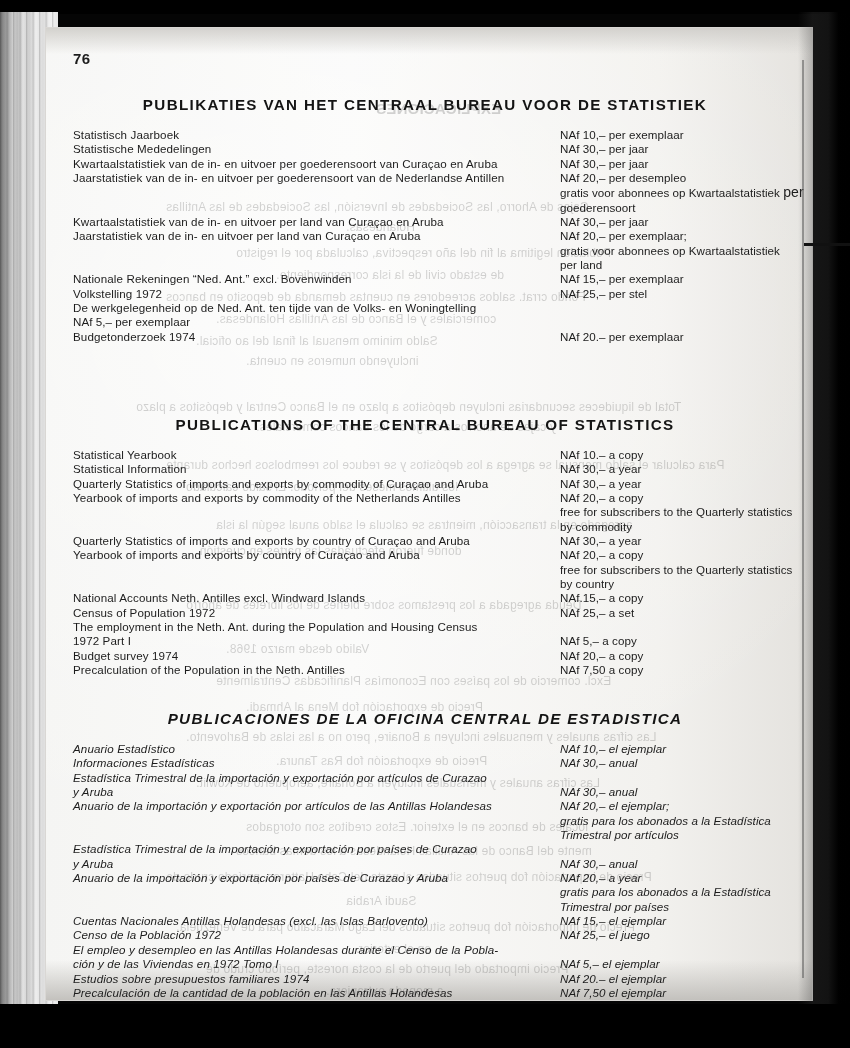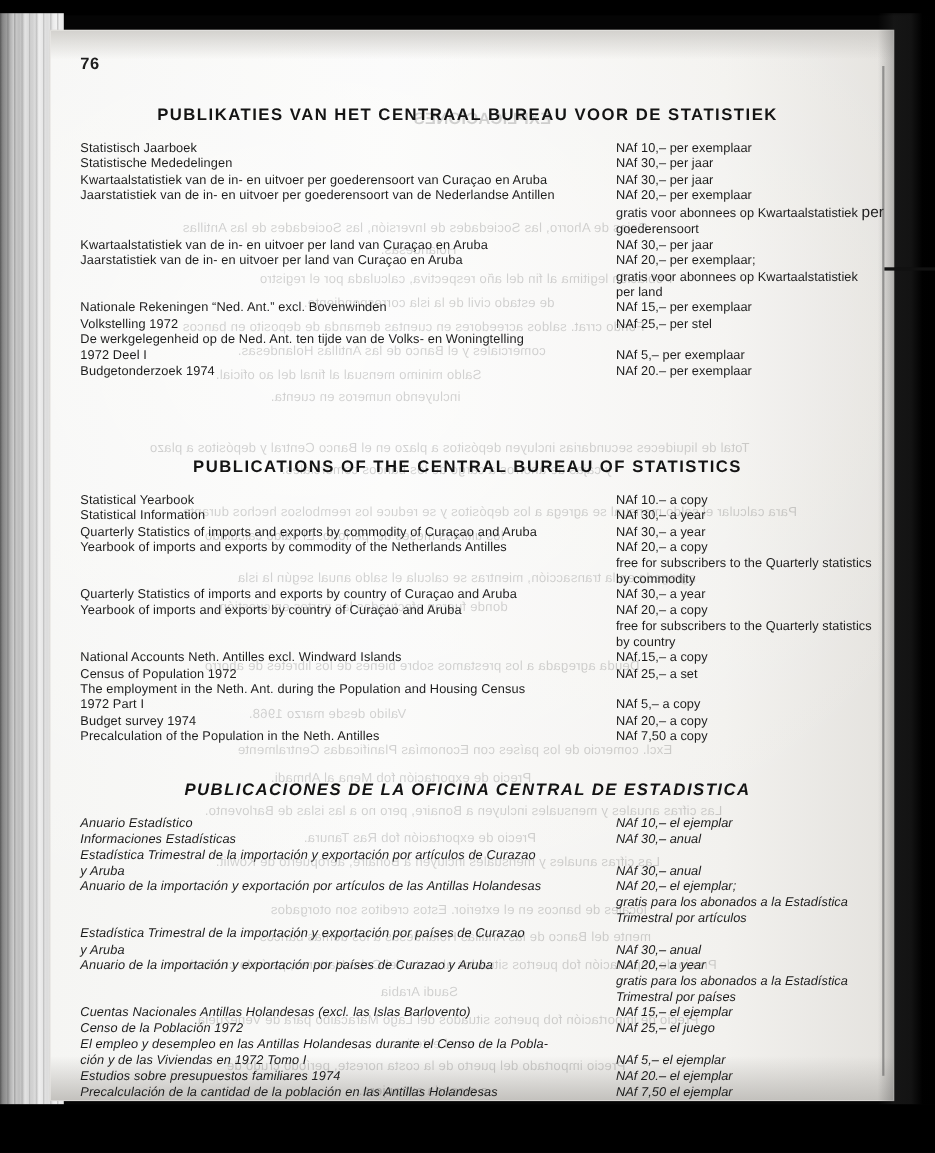--- a/index.html
+++ b/index.html
@@ -270,21 +270,21 @@
             <div class="row">
               <div class="title-cell">Statistische Mededelingen</div>
               <div class="price-cell">NAf 30,– per jaar</div>
             </div>
             <div class="row">
               <div class="title-cell">Kwartaalstatistiek van de in- en uitvoer per goederensoort van Curaçao en Aruba</div>
               <div class="price-cell">NAf 30,– per jaar</div>
             </div>
             <div class="row">
               <div class="title-cell">Jaarstatistiek van de in- en uitvoer per goederensoort van de Nederlandse Antillen</div>
-              <div class="price-cell">NAf 20,– per exemplaar</div>
+              <div class="price-cell">NAf 20,– per desempleo</div>
             </div>
             <div class="row cont">
               <div class="title-cell">&nbsp;</div>
               <div class="price-cell">gratis voor abonnees op Kwartaalstatistiek <span class="overflow-small">per</span></div>
             </div>
             <div class="row cont">
               <div class="title-cell">&nbsp;</div>
               <div class="price-cell">goederensoort</div>
             </div>
             <div class="row">
@@ -309,21 +309,20 @@
             </div>
             <div class="row">
               <div class="title-cell">Volkstelling 1972</div>
               <div class="price-cell">NAf 25,– per stel</div>
             </div>
             <div class="row">
               <div class="title-cell">De werkgelegenheid op de Ned. Ant. ten tijde van de Volks- en Woningtelling</div>
               <div class="price-cell">&nbsp;</div>
             </div>
             <div class="row">
-              <div class="title-cell">1972 Deel I</div>
               <div class="price-cell">NAf  5,– per exemplaar</div>
             </div>
             <div class="row">
               <div class="title-cell">Budgetonderzoek 1974</div>
               <div class="price-cell">NAf 20.– per exemplaar</div>
             </div>
           </div>
       </div>
 
       <div class="section" id="section-english" style="top:388px;">

